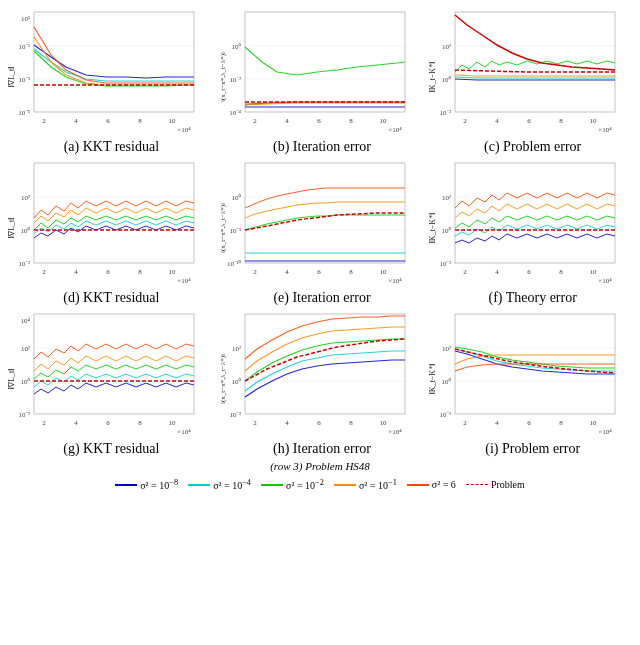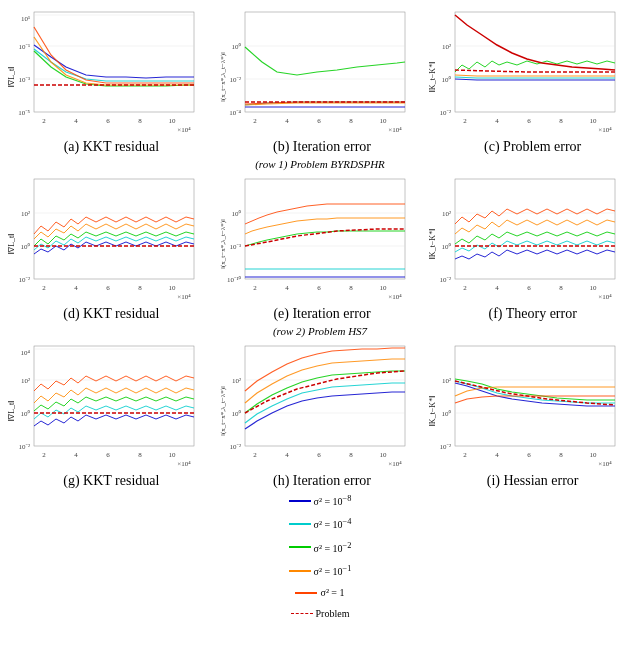--- a/index.html
+++ b/index.html
@@ -39,21 +39,21 @@
       padding: 1px 0 3px 0;
       grid-column: 1 / 4;
     }
     .subplot-caption {
       font-size: 14px;
       text-align: center;
       padding: 0px 0 1px 4px;
     }
     .legend-row {
       display: flex;
-      flex-direction: column;
+      flex-direction: row;
       align-items: center;
       justify-content: center;
       gap: 10px;
       padding: 3px 0 1px 0;
       grid-column: 1 / 4;
       font-size: 10px;
     }
     .legend-item {
       display: flex;
       align-items: center;
@@ -174,23 +174,20 @@
           <polyline points="28,68 50,69 80,69 120,69 160,69 188,69" fill="none" stroke="#ff8800" stroke-width="1.2" opacity="0.85"></polyline>
 
           <polyline points="28,8 40,18 55,28 70,38 85,46 100,52 115,56 130,58 145,60 160,61 175,62 188,63" fill="none" stroke="#cc0000" stroke-width="1.5"></polyline>
 
           <polyline points="28,63 60,64 100,65 140,65 188,65" fill="none" stroke="#cc0000" stroke-width="1.5" stroke-dasharray="4,2"></polyline>
         </svg>
       </div>
       <div class="subplot-caption">(c) Problem error</div>
     </div>
 
-    <div class="row-label">
-      <span>(row 1) Problem BYRDSPHR</span>
-    </div>
 
     <div class="plot-cell">
       <div class="plot-area">
         <svg width="195" height="130" viewBox="0 0 195 130">
           <rect x="28" y="5" width="160" height="100" fill="#fff" stroke="#888" stroke-width="0.5"></rect>
           <text x="24" y="108" text-anchor="end" font-size="7" fill="#444">10⁻²</text>
           <text x="24" y="75" text-anchor="end" font-size="7" fill="#444">10⁰</text>
           <text x="24" y="42" text-anchor="end" font-size="7" fill="#444">10²</text>
           <line x1="28" y1="105" x2="188" y2="105" stroke="#ddd" stroke-width="0.4"></line>
           <line x1="28" y1="72" x2="188" y2="72" stroke="#ddd" stroke-width="0.4"></line>
@@ -265,23 +262,20 @@
           <polyline points="28,78 35,74 42,77 50,71 58,75 65,69 72,73 80,67 90,71 100,67 110,71 120,67 130,71 140,67 150,71 160,67 170,71 180,67 188,69" fill="none" stroke="#00cccc" stroke-width="1.0" opacity="0.85"></polyline>
           <polyline points="28,70 35,65 42,69 50,62 58,66 65,60 72,64 80,58 90,62 100,58 110,62 120,58 130,62 140,58 150,62 160,58 170,62 180,58 188,60" fill="none" stroke="#00cc00" stroke-width="1.0" opacity="0.85"></polyline>
           <polyline points="28,60 35,54 42,58 50,51 58,55 65,48 72,53 80,46 90,51 100,46 110,51 120,46 130,51 140,46 150,51 160,46 170,51 180,46 188,48" fill="none" stroke="#ff8800" stroke-width="1.0" opacity="0.85"></polyline>
           <polyline points="28,50 35,43 42,48 50,40 58,44 65,37 72,42 80,35 90,40 100,35 110,40 120,35 130,40 140,35 150,40 160,35 170,40 180,35 188,37" fill="none" stroke="#ff4400" stroke-width="1.0" opacity="0.85"></polyline>
           <polyline points="28,72 188,72" fill="none" stroke="#cc0000" stroke-width="1.5" stroke-dasharray="4,2"></polyline>
         </svg>
       </div>
       <div class="subplot-caption">(f) Theory error</div>
     </div>
 
-    <div class="row-label">
-      <span>(row 2) Problem HS7</span>
-    </div>
 
     <div class="plot-cell">
       <div class="plot-area">
         <svg width="195" height="130" viewBox="0 0 195 130">
           <rect x="28" y="5" width="160" height="100" fill="#fff" stroke="#888" stroke-width="0.5"></rect>
           <text x="24" y="108" text-anchor="end" font-size="7" fill="#444">10⁻²</text>
           <text x="24" y="75" text-anchor="end" font-size="7" fill="#444">10⁰</text>
           <text x="24" y="42" text-anchor="end" font-size="7" fill="#444">10²</text>
           <text x="24" y="14" text-anchor="end" font-size="7" fill="#444">10⁴</text>
           <line x1="28" y1="105" x2="188" y2="105" stroke="#ddd" stroke-width="0.4"></line>
@@ -356,44 +350,47 @@
 
           <polyline points="28,42 40,45 55,50 70,55 85,58 100,60 115,62 130,63 145,64 160,65 175,65 188,65" fill="none" stroke="#0000cc" stroke-width="1.2" opacity="0.85"></polyline>
           <polyline points="28,40 40,43 55,47 70,52 85,55 100,57 115,59 130,60 145,61 160,62 175,62 188,62" fill="none" stroke="#00cccc" stroke-width="1.2" opacity="0.85"></polyline>
           <polyline points="28,38 40,40 55,43 70,48 85,51 100,53 115,55 130,57 145,58 160,59 175,59 188,59" fill="none" stroke="#00cc00" stroke-width="1.2" opacity="0.85"></polyline>
           <polyline points="28,55 40,50 55,47 70,46 85,46 100,46 115,46 130,46 145,46 160,46 175,46 188,46" fill="none" stroke="#ff8800" stroke-width="1.2" opacity="0.85"></polyline>
           <polyline points="28,62 40,58 55,56 70,55 85,55 100,55 115,55 130,55 145,55 160,55 175,55 188,55" fill="none" stroke="#ff4400" stroke-width="1.2" opacity="0.85"></polyline>
 
           <polyline points="28,40 50,45 80,52 120,58 160,62 188,64" fill="none" stroke="#cc0000" stroke-width="1.5" stroke-dasharray="4,2"></polyline>
         </svg>
       </div>
-      <div class="subplot-caption">(i) Hessian error</div>
-    </div>
-
+      <div class="subplot-caption">(i) Problem error</div>
+    </div>
+
+    <div class="row-label">
+      <span>(row 3) Problem HS48</span>
+    </div>
 
     <div class="legend-row">
       <div class="legend-item">
         <span class="legend-line" style="background:#0000cc;"></span>
         <span>σ² = 10<sup>−8</sup></span>
       </div>
       <div class="legend-item">
         <span class="legend-line" style="background:#00cccc;"></span>
         <span>σ² = 10<sup>−4</sup></span>
       </div>
       <div class="legend-item">
         <span class="legend-line" style="background:#00cc00;"></span>
         <span>σ² = 10<sup>−2</sup></span>
       </div>
       <div class="legend-item">
         <span class="legend-line" style="background:#ff8800;"></span>
         <span>σ² = 10<sup>−1</sup></span>
       </div>
       <div class="legend-item">
         <span class="legend-line" style="background:#ff4400;"></span>
-        <span>σ² = 1</span>
+        <span>σ² = 6</span>
       </div>
       <div class="legend-item">
         <span class="legend-line" style="background:#cc0000; height:2px; border-top: 1px dashed #cc0000; background: none; border-bottom: none;"></span>
         <span>Problem</span>
       </div>
     </div>
 
   </div>
 </div>
 

